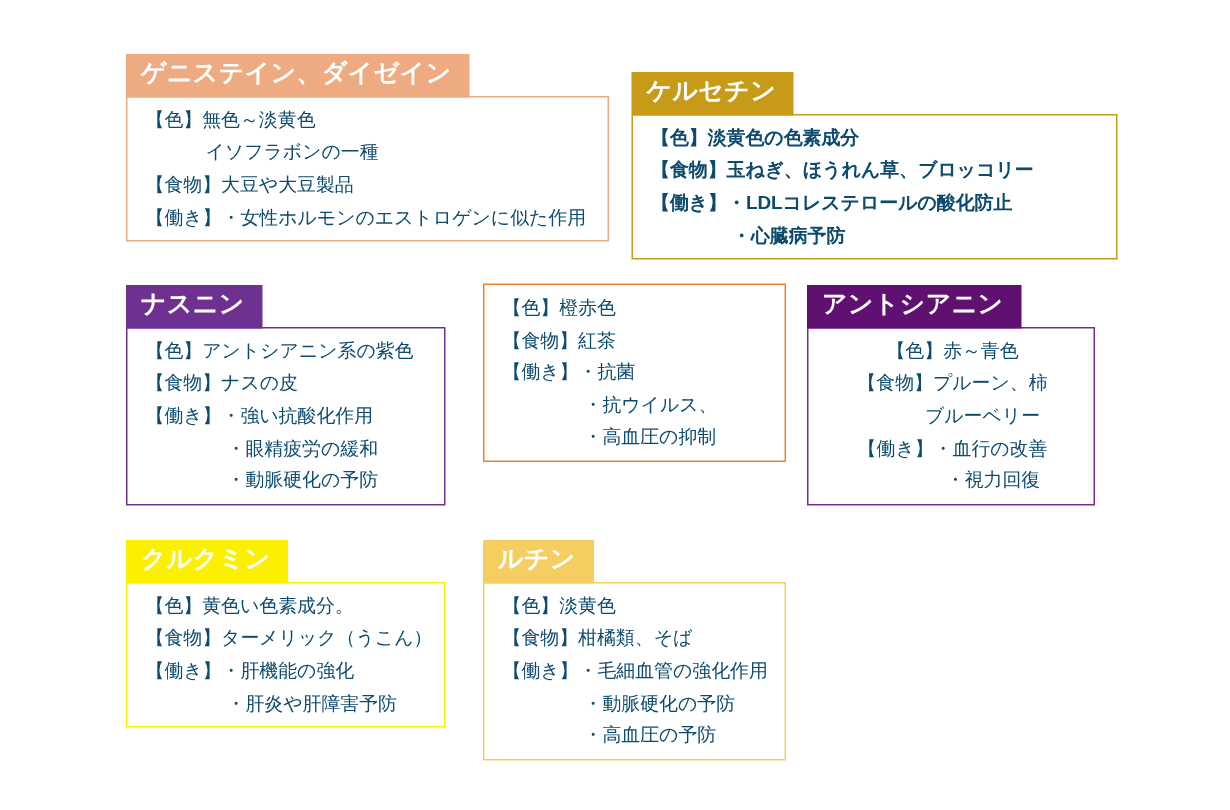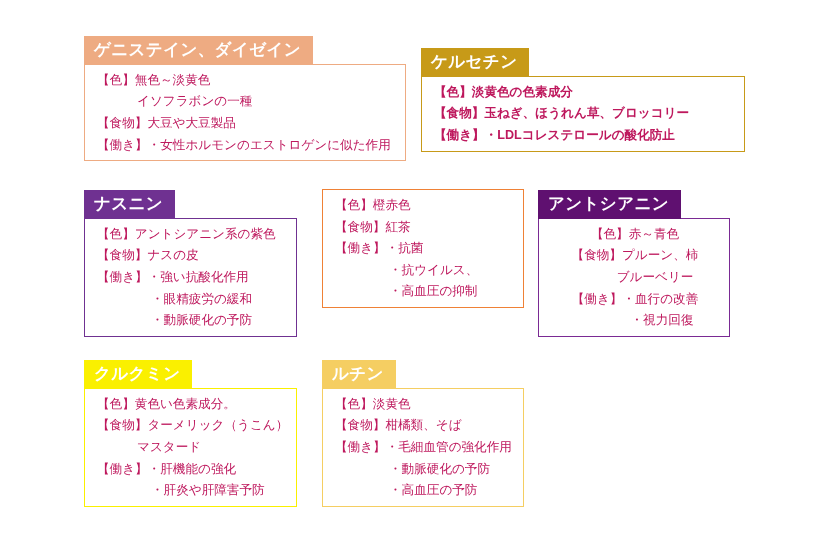--- a/index.html
+++ b/index.html
@@ -44,21 +44,21 @@
     border: 1.6px solid #cccccc;
     padding: 9px 10px 9px 12px;
     margin-top: -1px;
     position: relative;
     z-index: 1;
   }
   .row {
     display: block;
     font-size: 12.6px;
     line-height: 1.0;
-    color: #be185d;
+    color: #0c4a6e;
     white-space: nowrap;
     margin-bottom: 9px;
   }
   .row:last-child {
     margin-bottom: 0;
   }
   .row.cont {
     padding-left: 40px;
   }
   .row.sub {
@@ -101,20 +101,21 @@
       <span class="row">【働き】・女性ホルモンのエストロゲンに似た作用</span>
     </div>
   </div>
 
   <div class="card" style="left:421px; top:36px; width:324px;">
     <div class="card-tab tab-quercetin">ケルセチン</div>
     <div class="card-body body-quercetin">
       <span class="row">【色】淡黄色の色素成分</span>
       <span class="row">【食物】玉ねぎ、ほうれん草、ブロッコリー</span>
       <span class="row">【働き】・LDLコレステロールの酸化防止</span>
+      <span class="row sub">・心臓病予防</span>
     </div>
   </div>
 
   <div class="card" style="left:84px; top:190px; width:213px;">
     <div class="card-tab tab-nasunin">ナスニン</div>
     <div class="card-body body-nasunin">
       <span class="row">【色】アントシアニン系の紫色</span>
       <span class="row">【食物】ナスの皮</span>
       <span class="row">【働き】・強い抗酸化作用</span>
       <span class="row sub">・眼精疲労の緩和</span>
@@ -141,21 +142,20 @@
       <span class="row">【働き】・血行の改善</span>
       <span class="row sub">・視力回復</span>
     </div>
   </div>
 
   <div class="card" style="left:84px; top:360px; width:213px;">
     <div class="card-tab tab-curcumin">クルクミン</div>
     <div class="card-body body-curcumin">
       <span class="row">【色】黄色い色素成分。</span>
       <span class="row">【食物】ターメリック（うこん）</span>
-      <span class="row cont">マスタード</span>
       <span class="row">【働き】・肝機能の強化</span>
       <span class="row sub">・肝炎や肝障害予防</span>
     </div>
   </div>
 
   <div class="card" style="left:322px; top:360px; width:202px;">
     <div class="card-tab tab-rutin">ルチン</div>
     <div class="card-body body-rutin">
       <span class="row">【色】淡黄色</span>
       <span class="row">【食物】柑橘類、そば</span>

